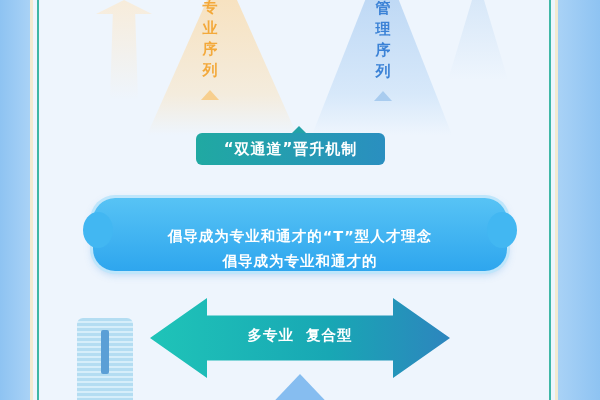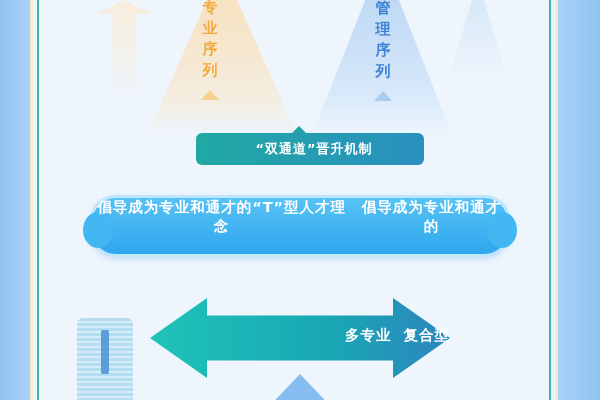--- a/index.html
+++ b/index.html
@@ -52,56 +52,56 @@
     width:20px; text-align:center; word-break:break-all;
   }
   .vlabel-orange { left:200px; top:-3px; color:#f3a93b; }
   .vlabel-blue { left:373px; top:-2px; color:#3b82d6; }
   .tri-small { position:absolute; width:0; height:0;
     border-left:9px solid transparent; border-right:9px solid transparent; }
   .tri-orange { left:201px; top:90px; border-bottom:10px solid #f7cf8f; }
   .tri-blue { left:374px; top:91px; border-bottom:10px solid #a9ccef; }
 
   .mech-badge {
-    position:absolute; left:196px; top:133px; width:220px; height:32px;
+    position:absolute; left:196px; top:133px; width:189px; height:32px;
     border-radius:6px;
     background: linear-gradient(90deg,#20a9a2,#2a8fc0);
-    color:#fff; font-weight:bold; font-size:13px;
-    display:flex; align-items:center; justify-content:center; letter-spacing:1px;padding-left:8px;
+    color:#fff; font-weight:bold; font-size:15px;
+    display:flex; align-items:center; justify-content:center; letter-spacing:1px;
   }
   .mech-badge::before {
     content:""; position:absolute; left:96px; top:-7px;
     border-left:7px solid transparent; border-right:7px solid transparent;
     border-bottom:7px solid #22a2a8;
   }
 
   .cloud {
-    position:absolute; left:93px; top:198px; width:414px; height:56px;
+    position:absolute; left:93px; top:198px; width:414px; height:73px;
     background: linear-gradient(180deg,#57c3f5 0%,#2ea6ee 100%);
     border-radius:22px;
     box-shadow: 0 0 0 3px #bfe6fb, 0 3px 8px rgba(60,140,220,0.35);
     color:#fff; font-weight:bold; font-size:14.5px; text-align:center;
-    display:flex; justify-content:flex-end; gap:6px;
+    display:flex; flex-direction:column; justify-content:flex-end; gap:6px;
     letter-spacing:1px;
   }
   .cloud::before, .cloud::after {
     content:""; position:absolute; top:14px; width:30px; height:36px;
     background:#42b7f2; border-radius:50%;
   }
   .cloud::before { left:-10px; }
   .cloud::after { right:-10px; }
   .cloud span { position:relative; z-index:1; }
 
   .arrow {
     position:absolute; left:150px; top:298px; width:300px; height:80px;
     background: linear-gradient(90deg,#1fc4b8 0%,#18a7b4 60%,#2d85be 100%);
     clip-path: polygon(0 50%, 19% 0, 19% 22%, 81% 22%, 81% 0, 100% 50%, 81% 100%, 81% 78%, 19% 78%, 19% 100%);
   }
   .arrow-label {
-    position:absolute; left:150px; top:326px; width:300px; text-align:right;
+    position:absolute; left:150px; top:326px; width:300px; text-align:center;
     color:#fff; font-weight:bold; font-size:14.5px; letter-spacing:1px;
   }
   .arrow-label .gap { display:inline-block; width:12px; }
 
   .pyramid {
     position:absolute; left:262px; top:374px; width:0; height:0;
     border-left:38px solid transparent; border-right:38px solid transparent;
     border-bottom:40px solid #86bdf0;
   }
 

